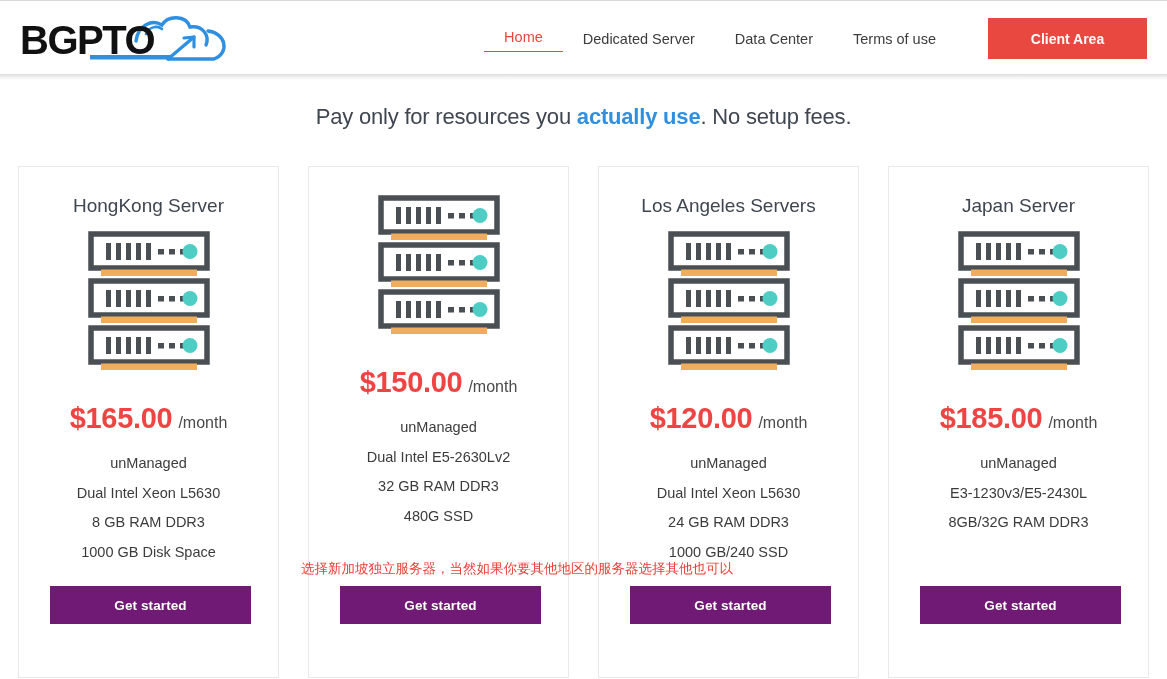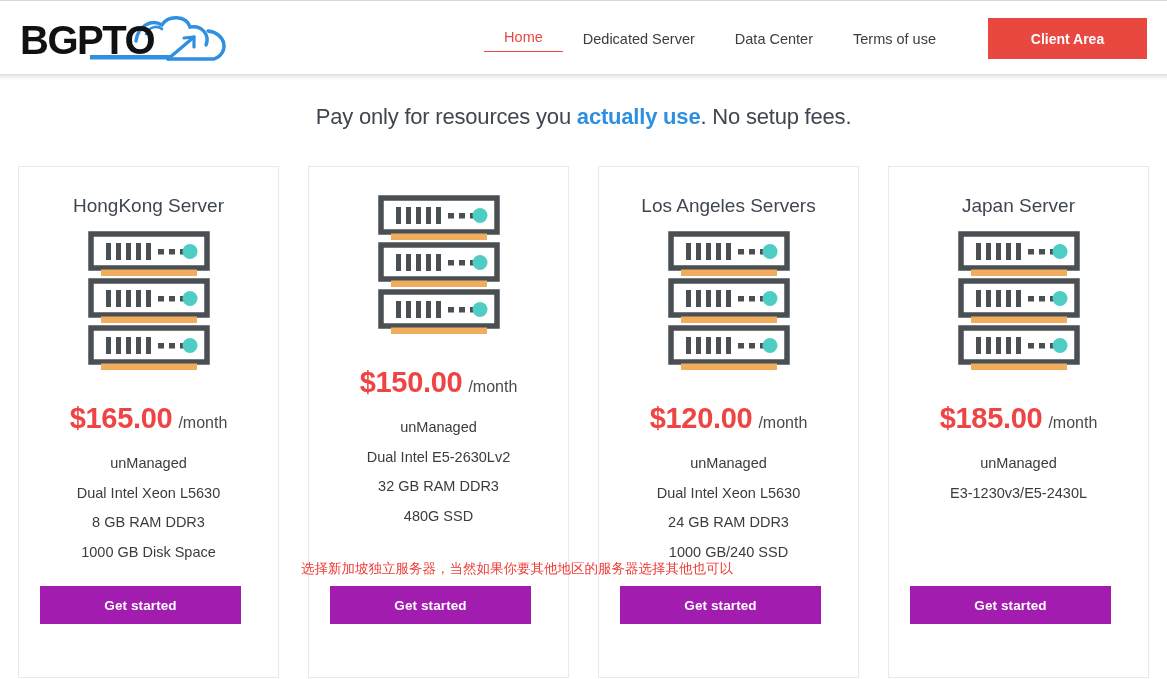--- a/index.html
+++ b/index.html
@@ -164,25 +164,25 @@
     line-height: 18px;
     white-space: nowrap;
     font-family: "DejaVu Sans", sans-serif;
     pointer-events: none;
     z-index: 5;
   }
 
   
   .cta-btn {
     position: absolute;
-    left: 21px;
+    left: 31px;
     bottom: 53px;
     width: 201px;
     height: 38px;
-    background: #a21caf;
+    background: #701a75;
     color: #ffffff;
     font-size: 13.5px;
     font-weight: 700;
     border: none;
     cursor: pointer;
     font-family: inherit;
     letter-spacing: 0.1px;
   }
 </style>
 </head>
@@ -392,16 +392,17 @@
         <rect x="72" y="112" width="6" height="5.5" fill="#4a4f54"></rect>
         <rect x="83" y="112" width="6" height="5.5" fill="#4a4f54"></rect>
         <rect x="94" y="112" width="6" height="5.5" fill="#4a4f54"></rect>
         <circle cx="104" cy="114.5" r="7.5" fill="#4ecdc4"></circle>
         <rect x="15" y="132.5" width="96" height="6.5" fill="#f0ad5e"></rect>
       </svg>
       <div class="price-line"><span class="price-amount">$185.00</span><span class="price-period">/month</span></div>
       <ul class="spec-list">
         <li class="spec-item">unManaged</li>
         <li class="spec-item">E3-1230v3/E5-2430L</li>
+        <li class="spec-item">8GB/32G RAM DDR3</li>
       </ul>
       <button class="cta-btn">Get started</button>
     </div>
   </section>
 
 </body></html>

